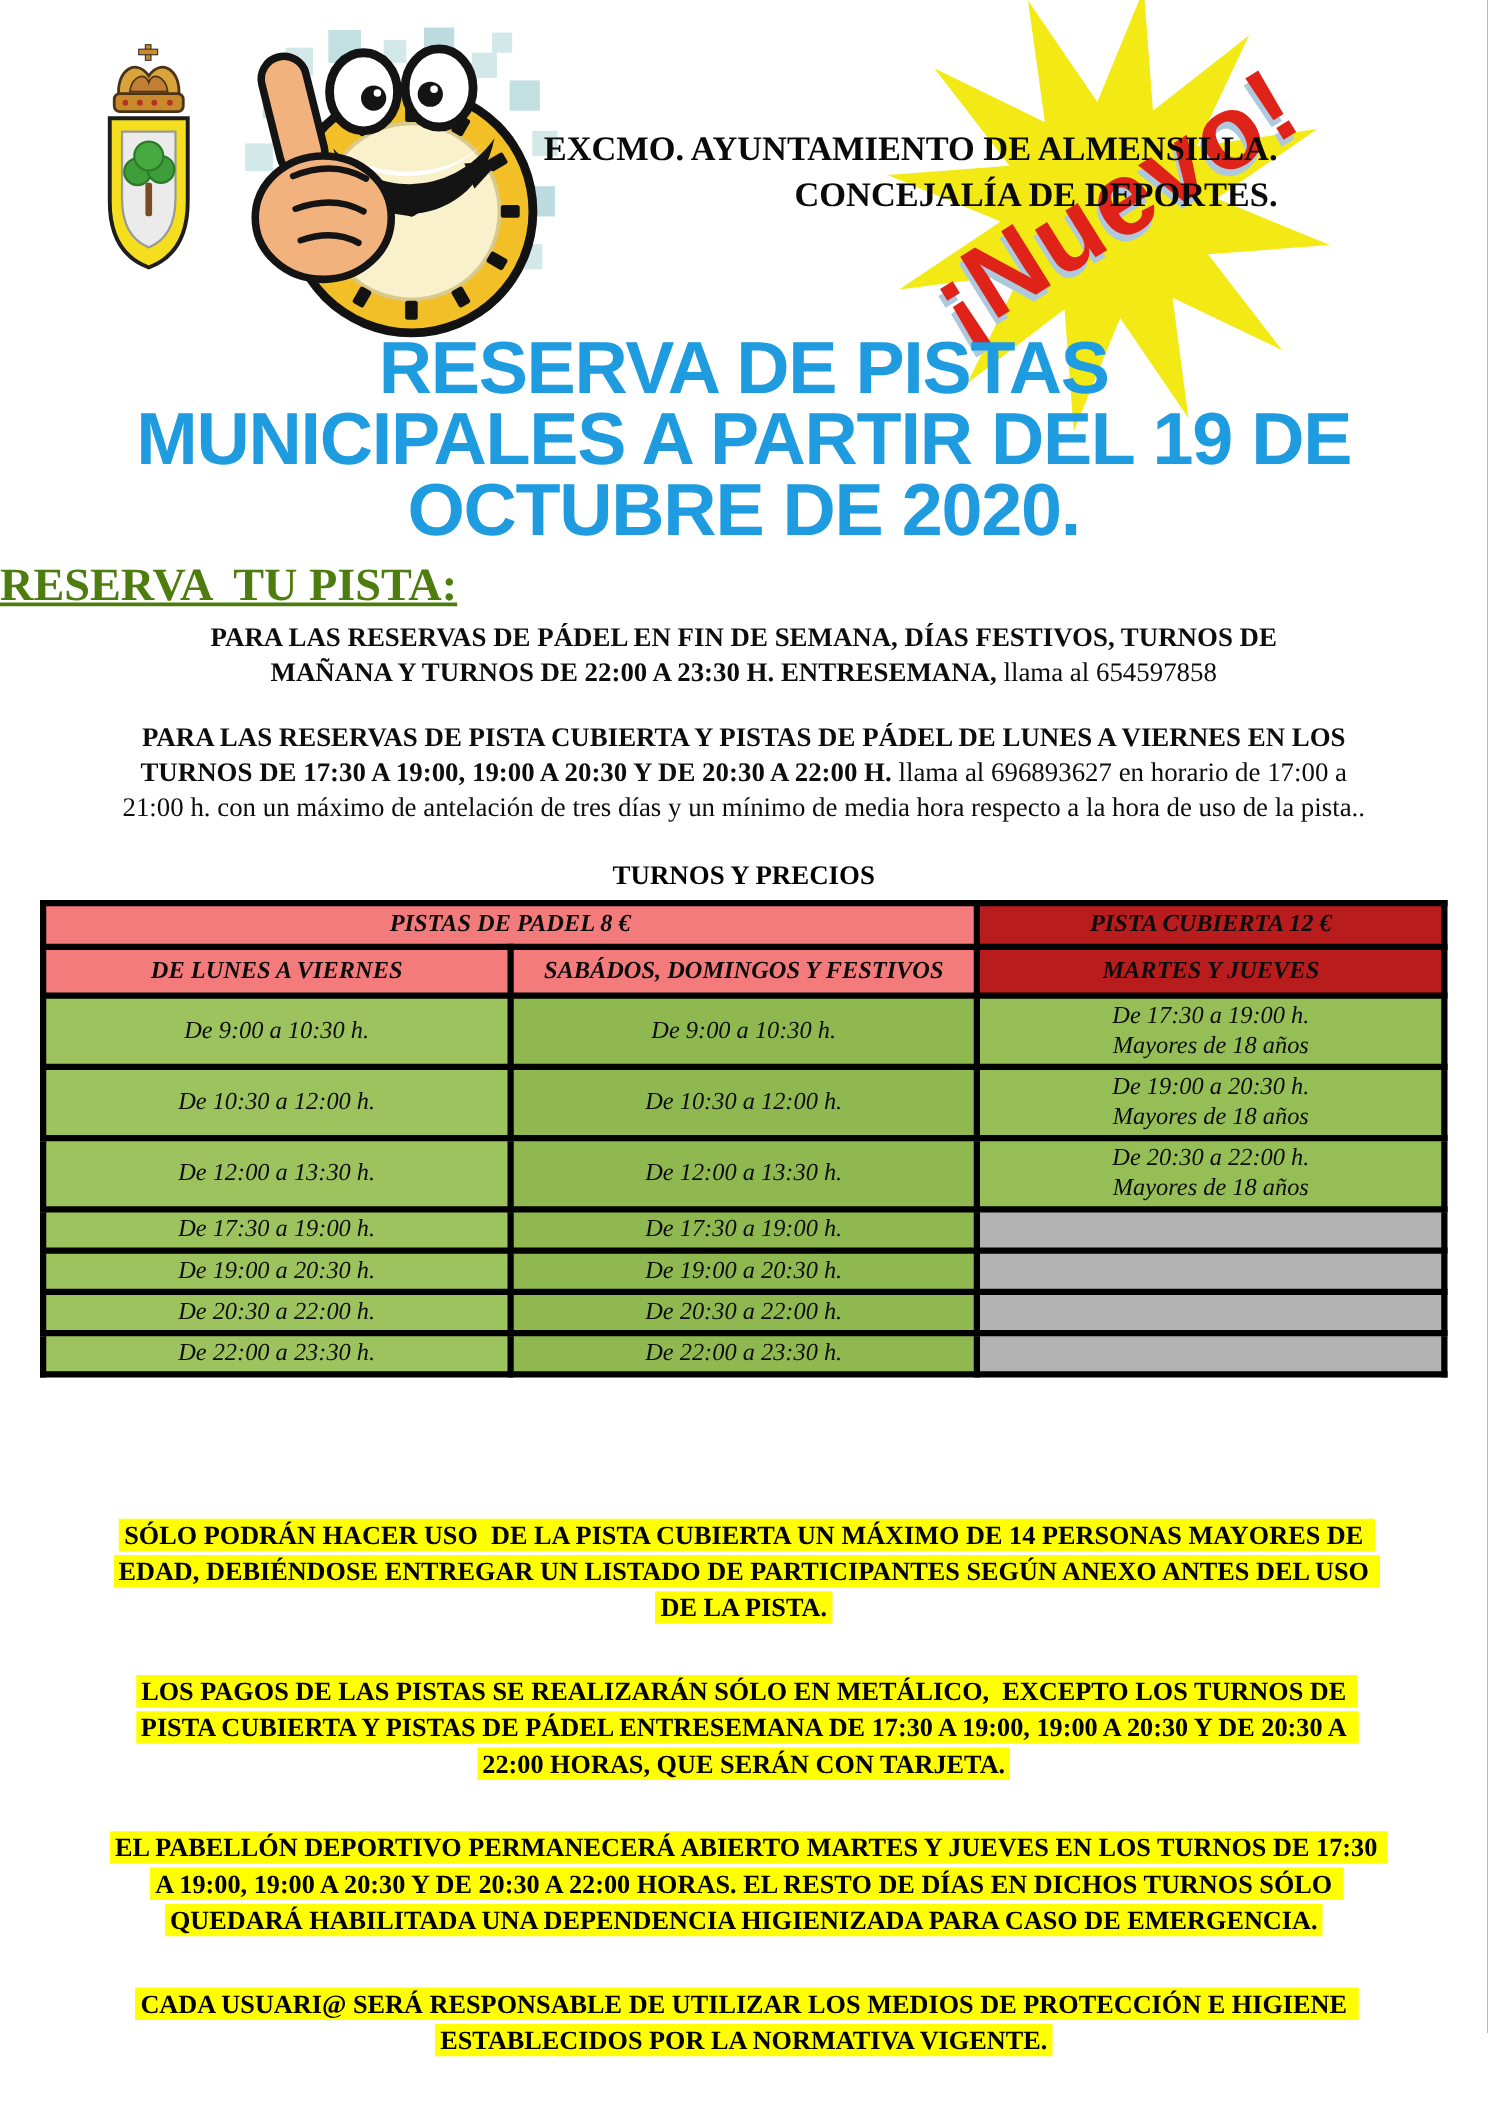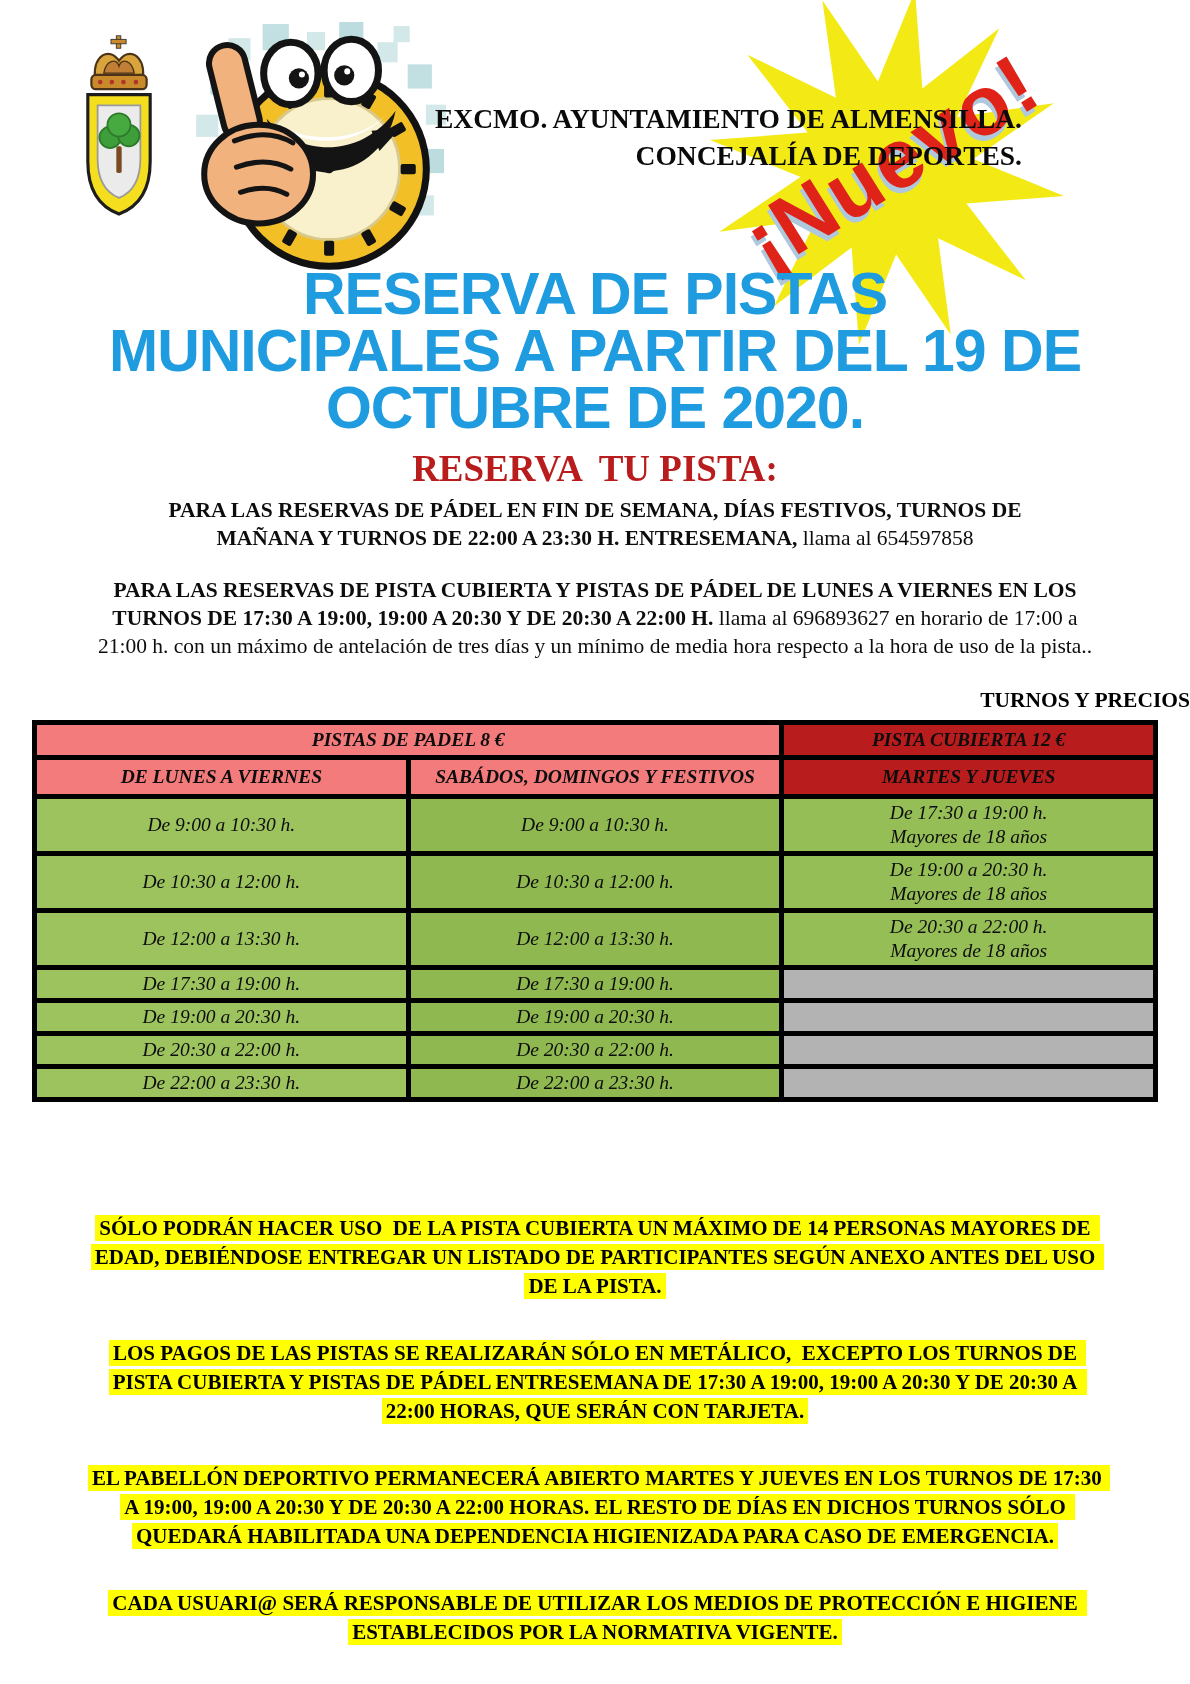--- a/index.html
+++ b/index.html
@@ -31,31 +31,31 @@
   }
   
   .content{position:relative;z-index:4;padding-top:266px;}
   .main-title{
     margin:0;text-align:center;
     font-family:"Liberation Sans","DejaVu Sans",sans-serif;
     font-weight:bold;font-size:59px;line-height:57px;letter-spacing:-1px;
     color:#1f9be0;
   }
   .subtitle{
-    margin:10px 0 0 0;text-align:center;
-    font-weight:bold;font-size:37px;
-    white-space:pre-wrap;color:#b91c1c;
+    margin:10px 0 0 0;text-align:left;
+    font-weight:bold;font-size:37px;text-decoration:underline;
+    white-space:pre-wrap;color:#4d7c0f;
   }
   .para{margin:8px auto 0 auto;text-align:center;font-size:21.5px;line-height:28px;}
   .para.first{width:940px;margin-top:6px;}
   .para.second{width:1010px;margin-top:24px;}
   .para .b{font-weight:bold;white-space:pre-wrap;}
   .para .n{font-weight:normal;white-space:pre-wrap;}
   
-  .table-heading{margin:28px 0 0 0;text-align:right;font-weight:bold;font-size:21.5px;color:#000;}
+  .table-heading{margin:28px 0 0 0;text-align:center;font-weight:bold;font-size:21.5px;color:#000;}
   table.turnos{
     width:1126px;margin:7px auto 0 auto;border-collapse:collapse;
     border:3px solid #000;table-layout:fixed;font-style:italic;
   }
   table.turnos td{
     border:5px solid #000;text-align:center;vertical-align:middle;
     font-size:19.5px;line-height:24px;padding:2px 4px;color:#0d0d0d;
   }
   td.hdr{font-weight:bold;font-size:20.5px;}
   .bg-salmon{background:#f47b7b;}

